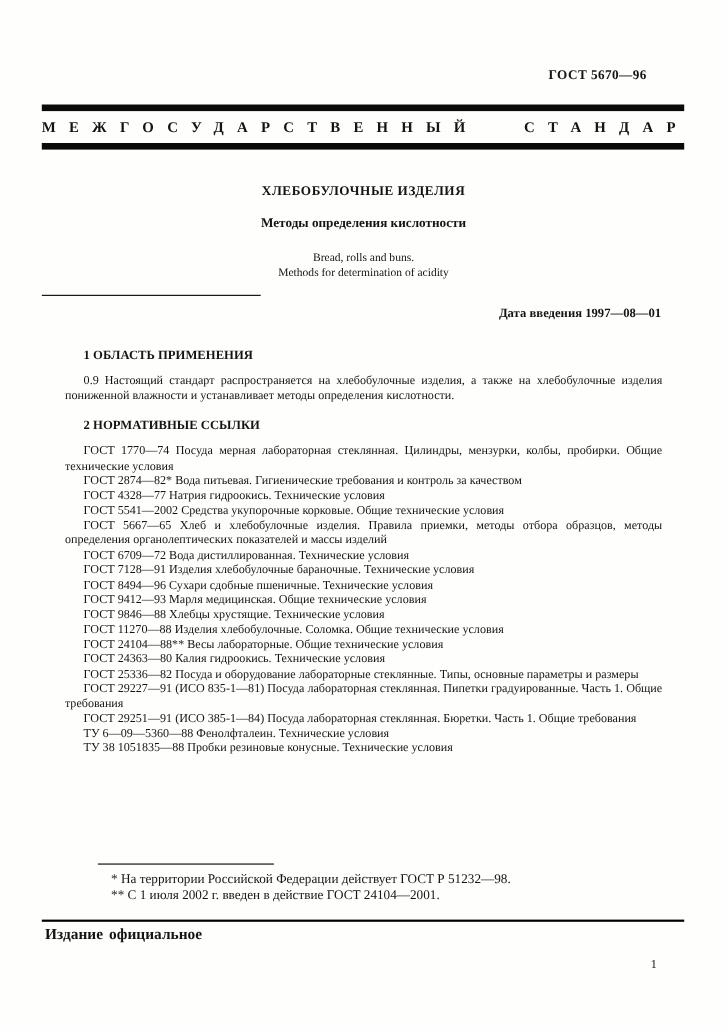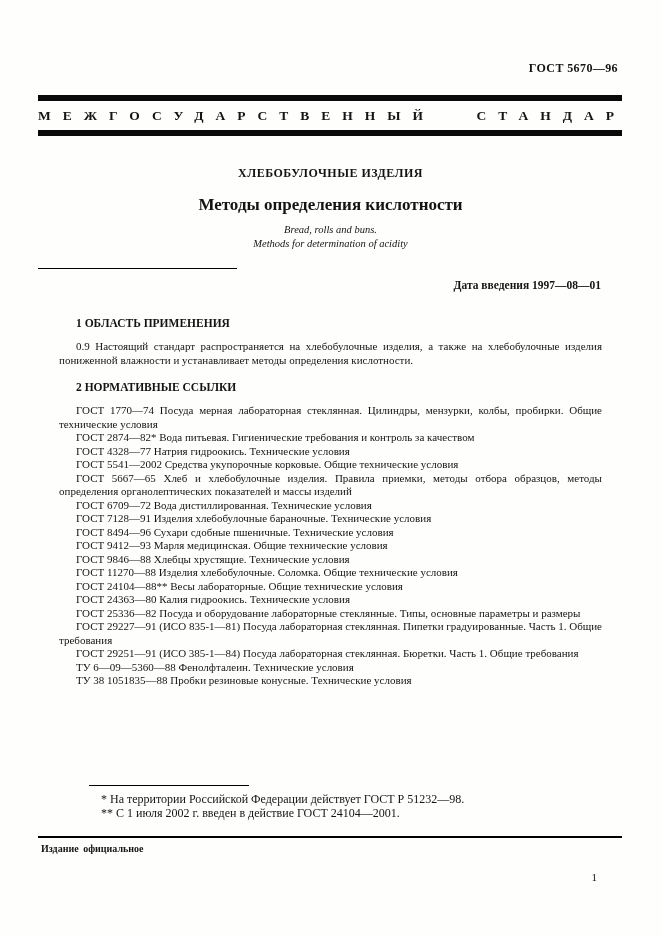--- a/index.html
+++ b/index.html
@@ -10,21 +10,21 @@
     height: 936px;
     background: #fefefd;
     font-family: "Liberation Serif", serif;
     color: #141414;
     margin: 0 auto;
     overflow: hidden;
   }
   .doc-number {
     position: absolute;
     top: 61px;
-    right: 43px;
+    right: 73px;
     font-size: 12px;
     font-weight: bold;
     letter-spacing: 0.4px;
   }
   .std-header {
     position: absolute;
     top: 95px;
     left: 38px;
     width: 584px;
   }
@@ -40,22 +40,22 @@
     overflow: hidden;
   }
   .title-block {
     position: absolute;
     top: 166px;
     left: 0;
     width: 100%;
     text-align: center;
   }
   .title-ru { font-size: 12px; font-weight: bold; letter-spacing: 0.5px; }
-  .subtitle-ru { font-size: 17px; font-weight: bold; margin-top: 14px; }
-  .title-en-block { margin-top: 8px; font-size: 10.5px; line-height: 14px; font-style: italic; }
+  .subtitle-ru { font-size: 12px; font-weight: bold; margin-top: 14px; }
+  .title-en-block { margin-top: 18px; font-size: 10.5px; line-height: 14px; }
   .sep-line {
     position: absolute;
     top: 268px;
     left: 38px;
     width: 199px;
     border-top: 1.5px solid #000;
   }
   .intro-date {
     position: absolute;
     top: 279px;
@@ -103,21 +103,21 @@
     top: 836px;
     left: 38px;
     width: 584px;
     height: 2px;
     background: #000;
   }
   .edition {
     position: absolute;
     top: 843px;
     left: 41px;
-    font-size: 10px;
+    font-size: 14px;
     font-weight: bold;
     word-spacing: 2px;
   }
   .page-num {
     position: absolute;
     top: 871px;
     right: 64px;
     font-size: 11px;
   }
 </style>

